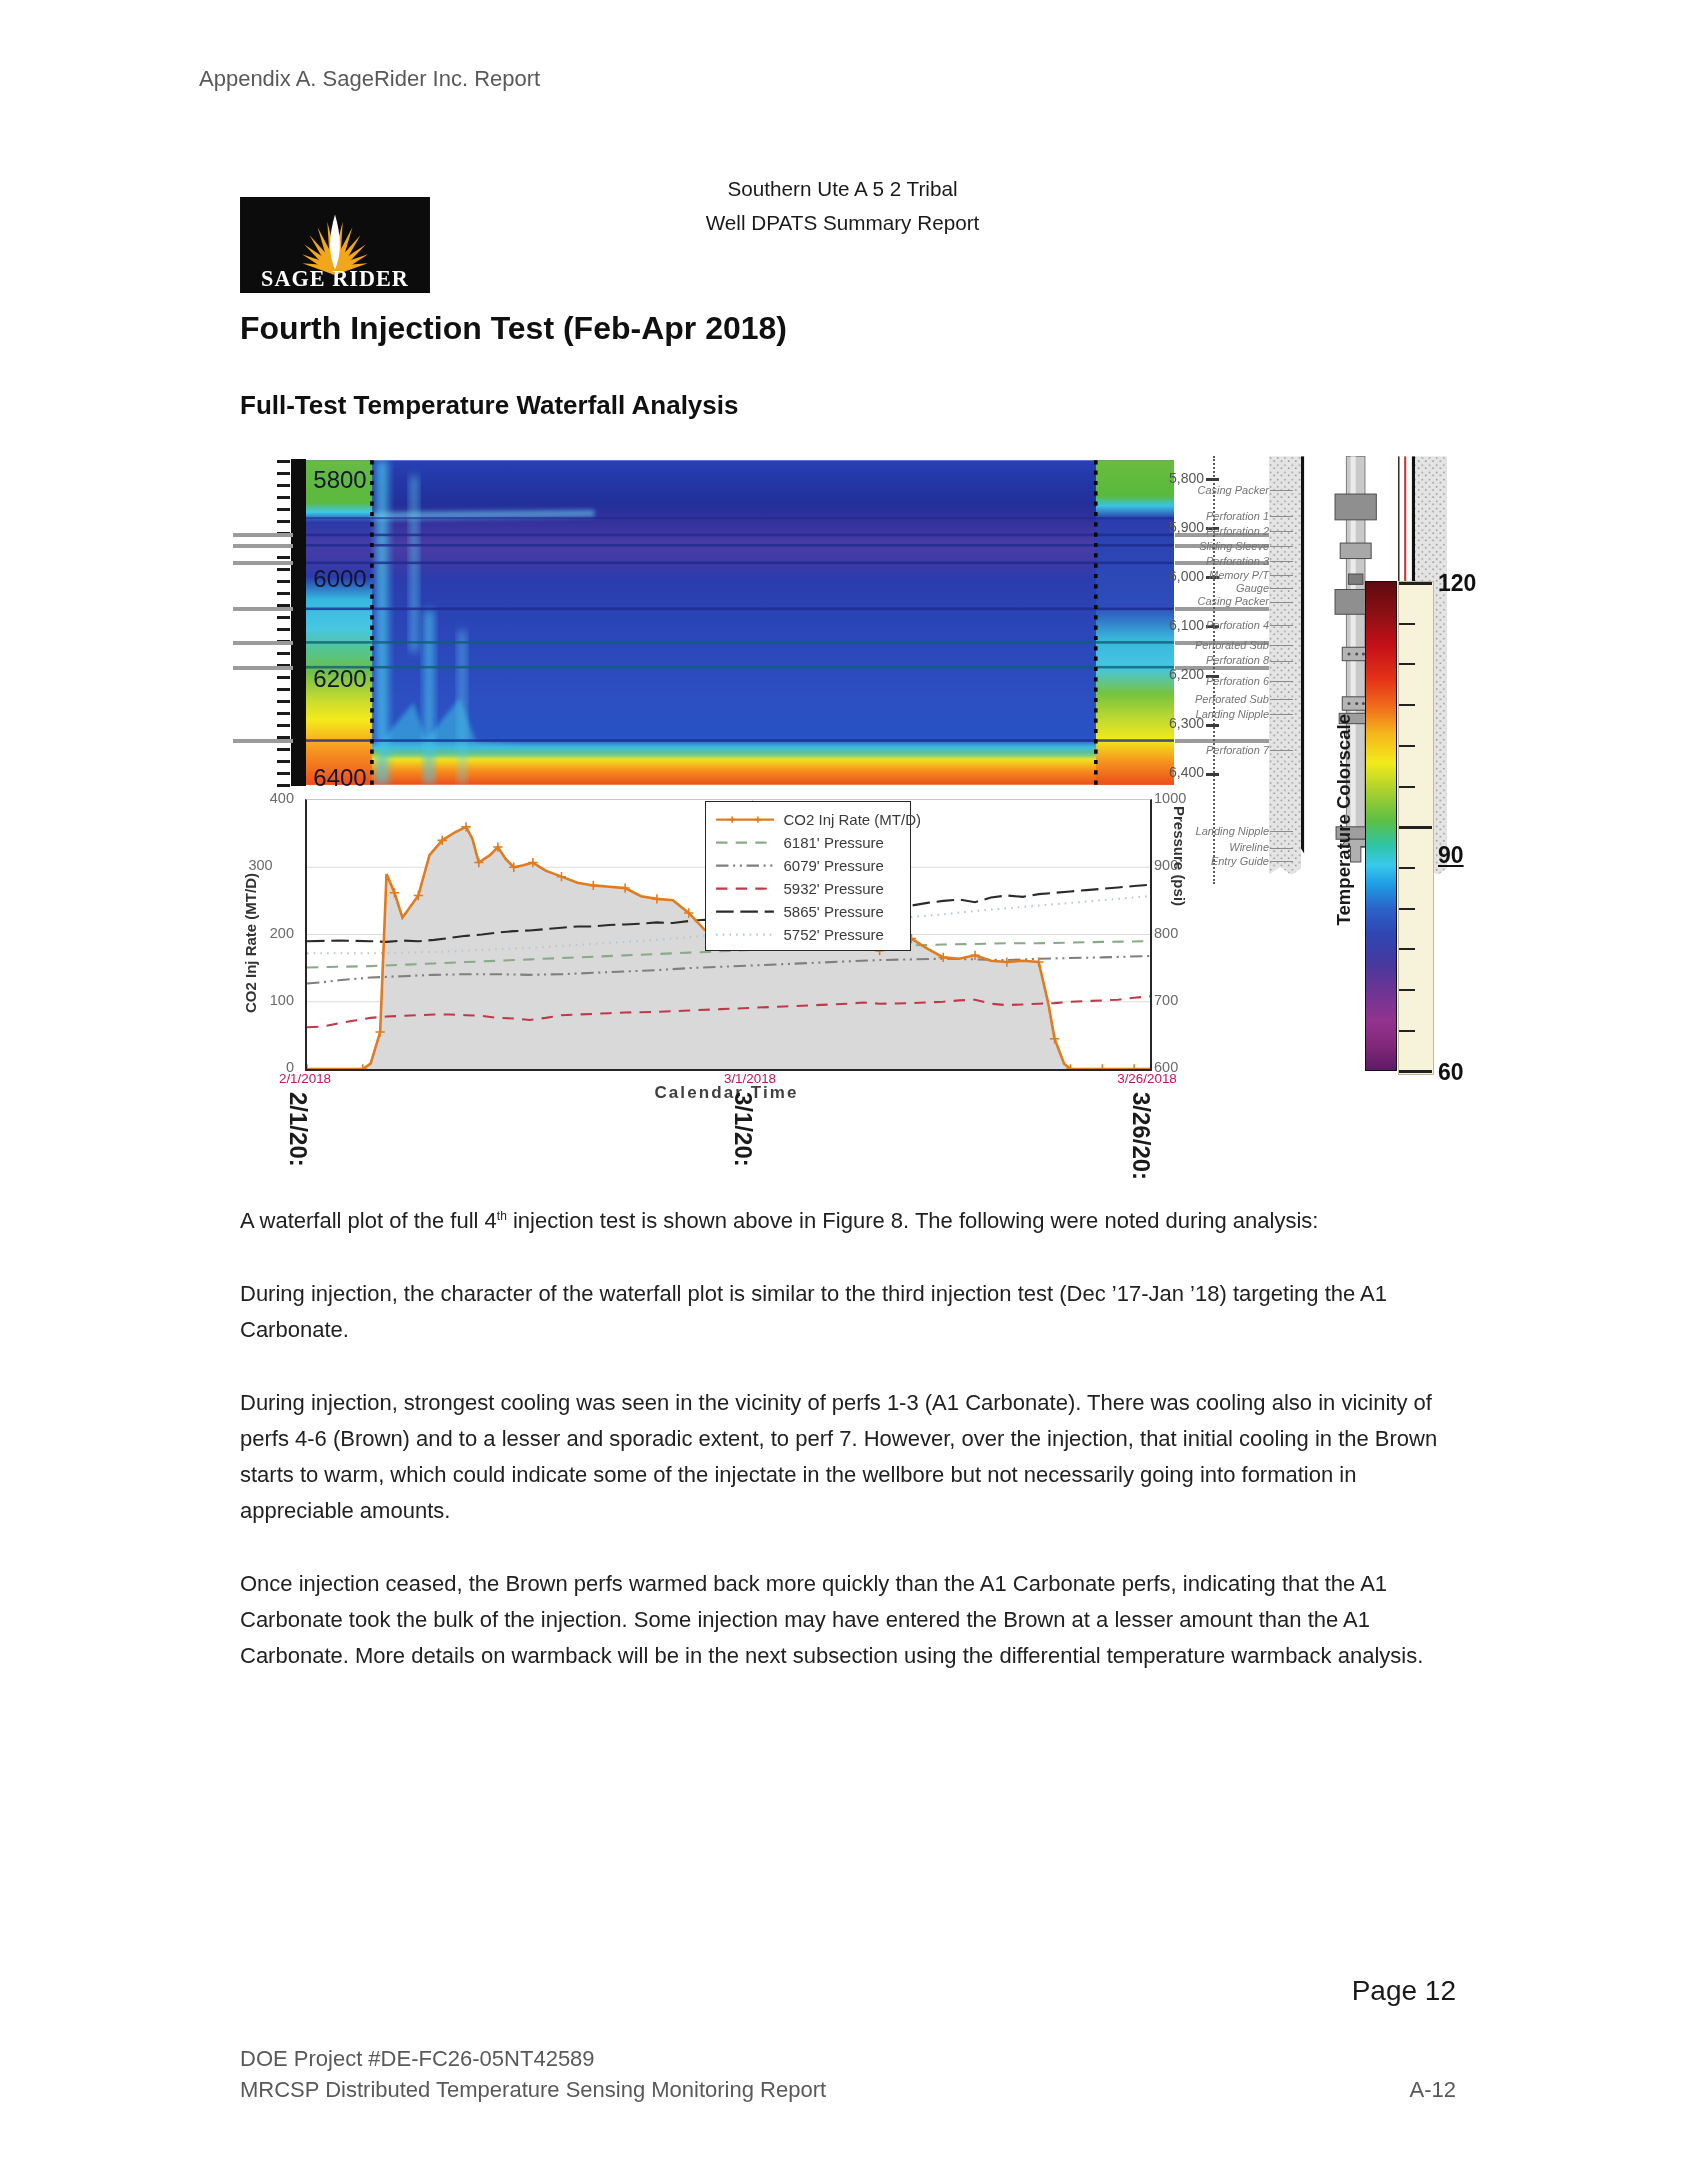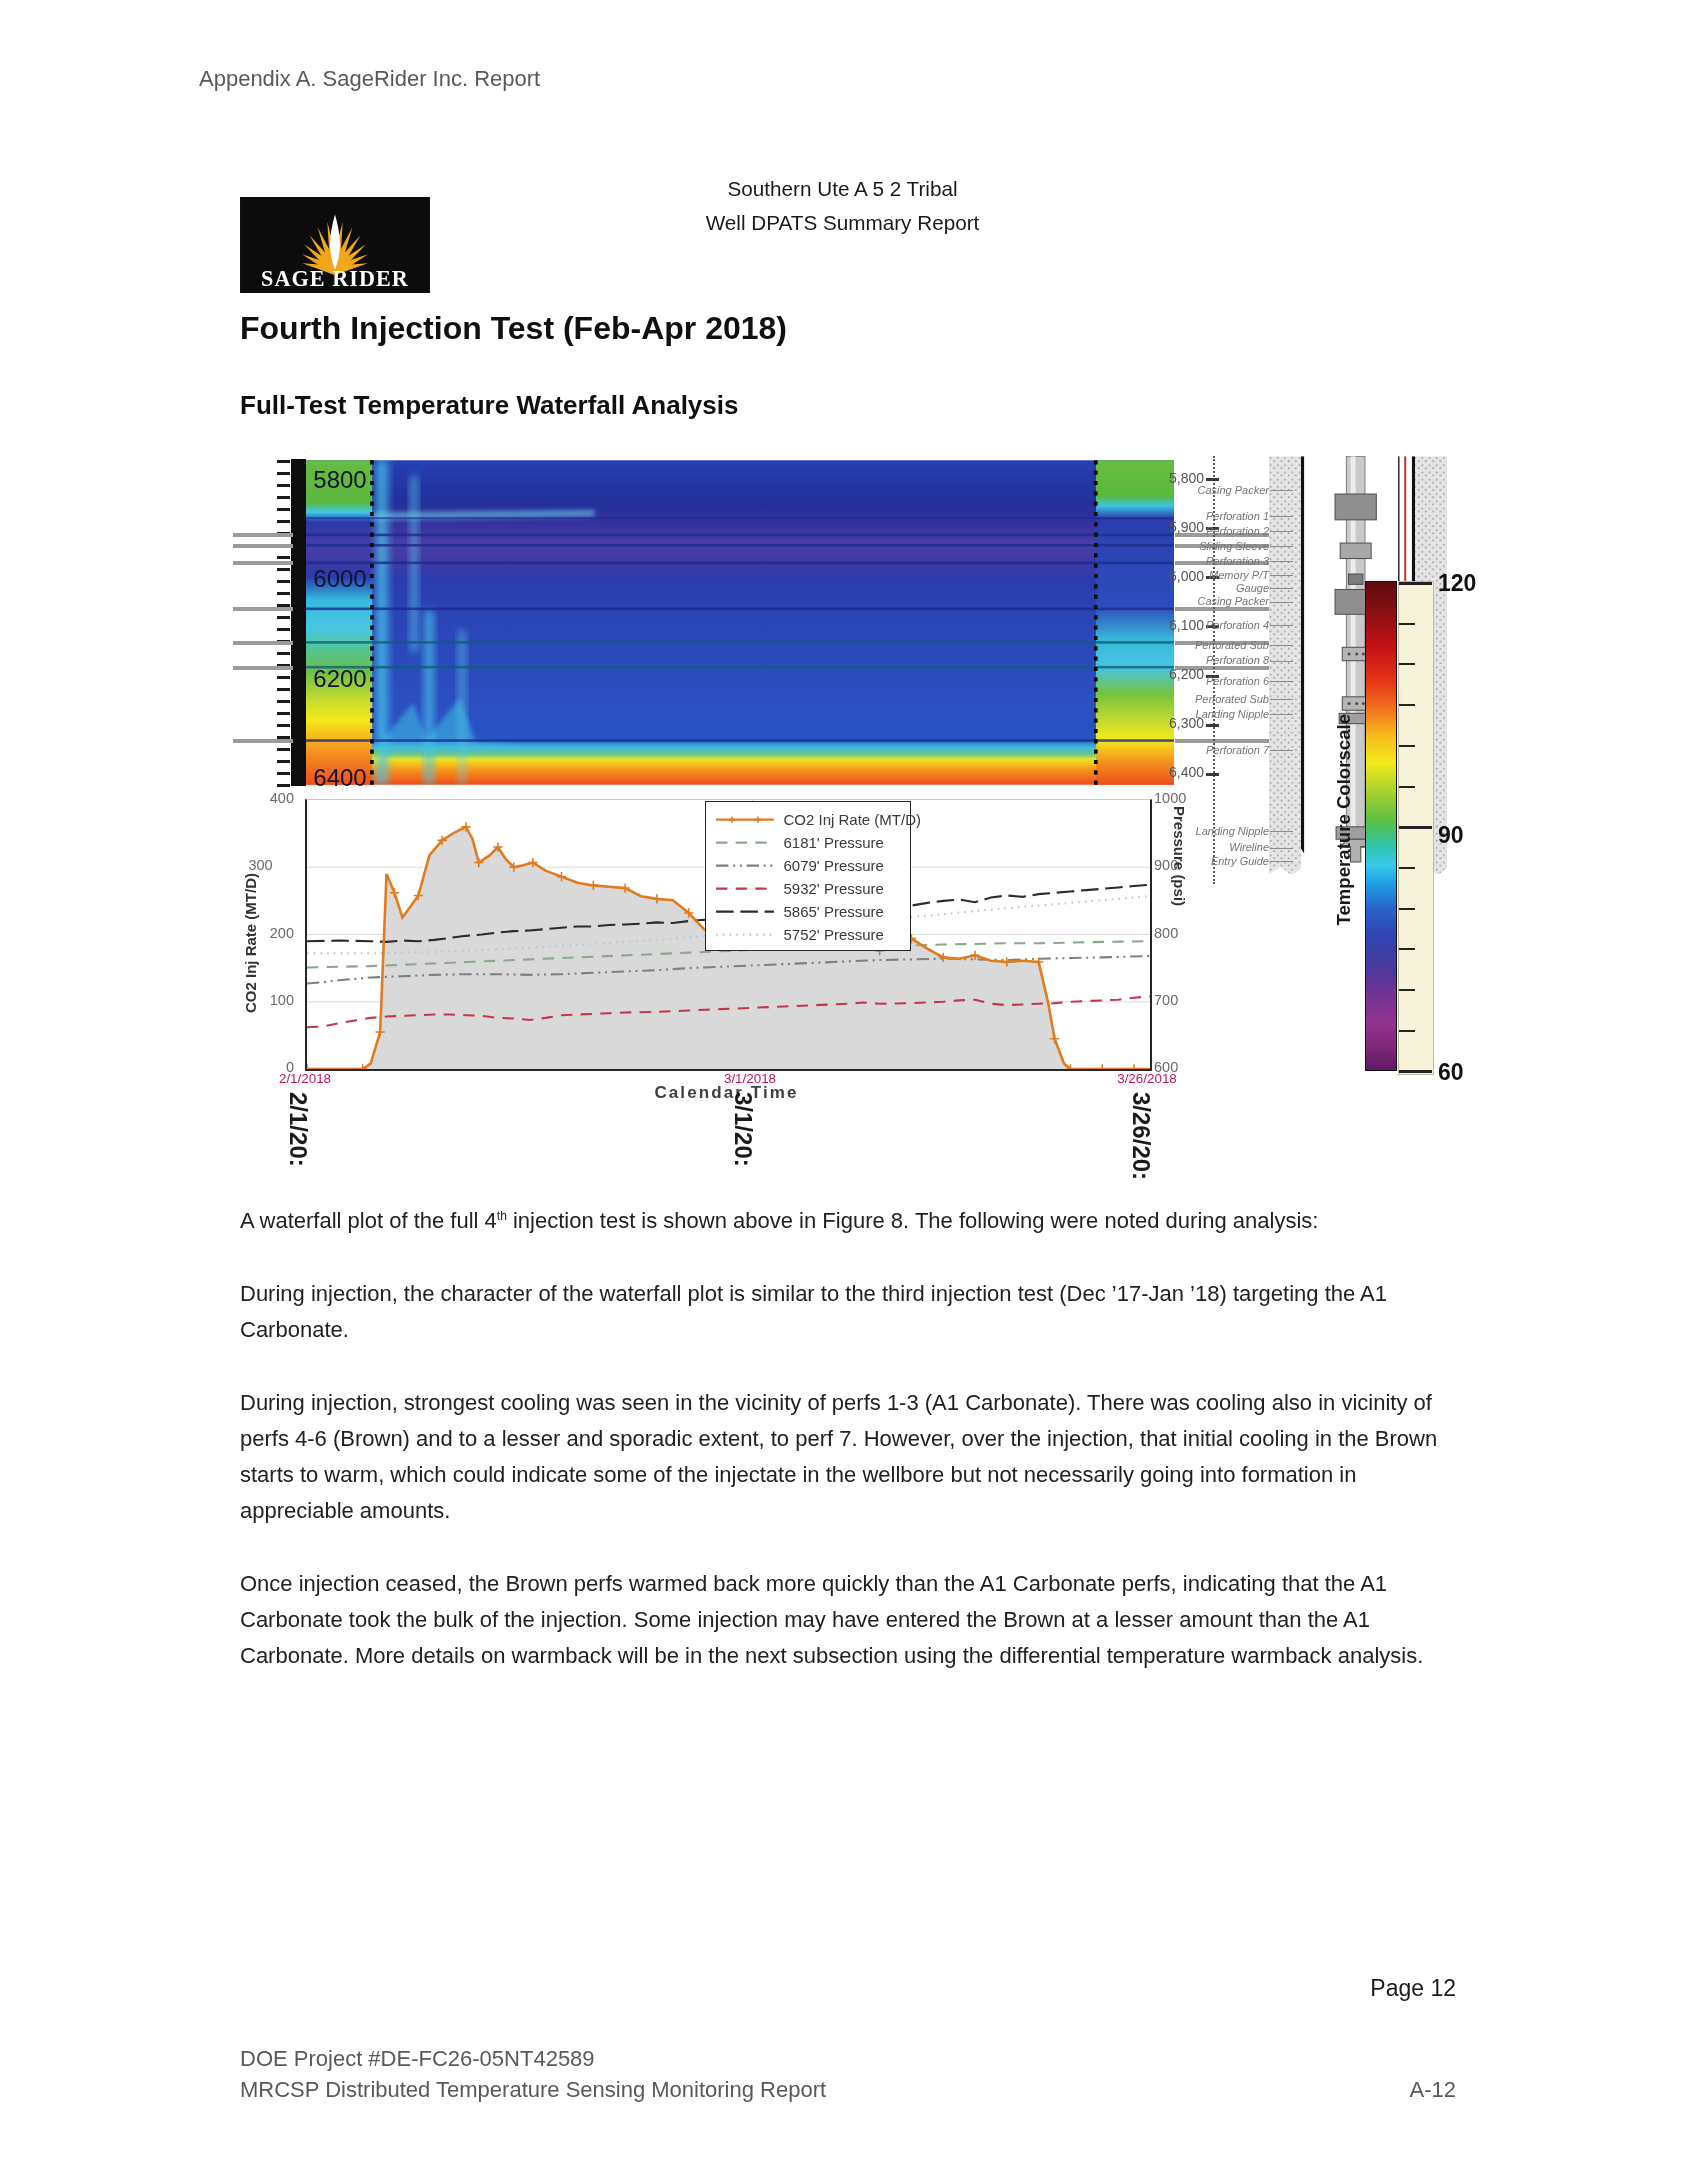--- a/index.html
+++ b/index.html
@@ -7,21 +7,21 @@
         font-family:"Liberation Sans",sans-serif;color:#212121;}
   .abs{position:absolute;}
   .hdr{font-size:22px;color:#595959;}
   .doc-title{font-size:20.7px;color:#1a1a1a;text-align:center;line-height:34px;width:517px;}
   .h1{font-size:32px;font-weight:bold;color:#101010;}
   .h2{font-size:26px;font-weight:bold;color:#101010;}
   .caption{font-size:22px;font-style:italic;color:#1f1f1f;}
   .body-copy{width:1225px;font-size:22px;line-height:36px;color:#212121;}
   .body-copy p{margin:0 0 37px 0;}
   .footer-gray{font-size:22px;color:#595959;}
-  .page-num{font-size:23px;color:#1a1a1a;}
+  .page-num{font-size:28px;color:#1a1a1a;}
   sup{font-size:12px;}
   
   .wf-axisbar{left:291px;top:459px;width:14.5px;height:327px;background:#0d0d0d;}
   .wf-depth-label{font-size:24px;color:#14142e;font-weight:500;}
   .wf-tick{height:2.6px;background:#1a1a1a;}
   .perf-line{height:3.6px;background:#9b9b9b;}
   .ruler{left:1213px;top:456px;height:428px;border-left:2.6px dotted #5a5a5a;}
   .ruler-label{width:58px;text-align:right;font-size:14px;color:#555;}
   .ruler-dash{width:13.4px;height:2.6px;background:#3a3a3a;}
   .schem-label{width:114px;text-align:right;font-size:11px;font-style:italic;color:#757575;line-height:12.4px;}
@@ -341,21 +341,21 @@
           <div class="cbar-tick" style="position: absolute; left: 0px; top: 285px; width: 15.5px; height: 1.6px;"></div>
           <div class="cbar-tick" style="position: absolute; left: 0px; top: 326px; width: 15.5px; height: 1.6px;"></div>
           <div class="cbar-tick" style="position: absolute; left: 0px; top: 366px; width: 15.5px; height: 1.6px;"></div>
           <div class="cbar-tick" style="position: absolute; left: 0px; top: 407px; width: 15.5px; height: 1.6px;"></div>
           <div class="cbar-tick" style="position: absolute; left: 0px; top: 448px; width: 15.5px; height: 1.6px;"></div>
           <div class="cbar-tick" style="position: absolute; left: 0px; top: 488px; width: 33px; height: 2.6px;"></div>
         </div>
       </div>
     <div id="cbar-labels">
         <div class="cbar-label" style="position: absolute; left: 1438px; top: 570px;">120</div>
-        <div class="cbar-label" style="position: absolute; left: 1438px; top: 822px;">90</div>
+        <div class="cbar-label" style="position: absolute; left: 1438px; top: 842px; text-decoration: underline;">90</div>
         <div class="cbar-label" style="position: absolute; left: 1438px; top: 1059px;">60</div>
       </div>
     <div class="abs cbar-title" style="left:1266px;top:837px;width:155px;text-align:center;">Temperature Colorscale</div>
 
     <div class="abs ts">
       <svg id="ts-svg" width="843" height="269" viewBox="0 0 1630 520" preserveAspectRatio="none">
           <line x1="0" y1="390" x2="1630" y2="390" stroke="#dcdcdc" stroke-width="2"></line>
           <line x1="0" y1="260" x2="1630" y2="260" stroke="#dcdcdc" stroke-width="2"></line>
           <line x1="0" y1="130" x2="1630" y2="130" stroke="#dcdcdc" stroke-width="2"></line>
           <line x1="861.1320754716982" y1="0" x2="861.1320754716982" y2="520" stroke="#cfcfcf" stroke-width="2"></line>

